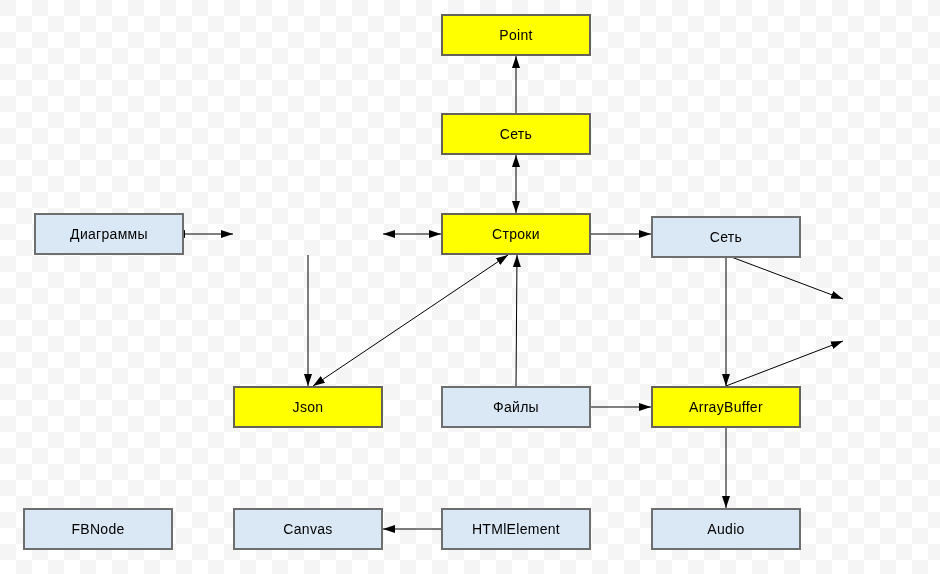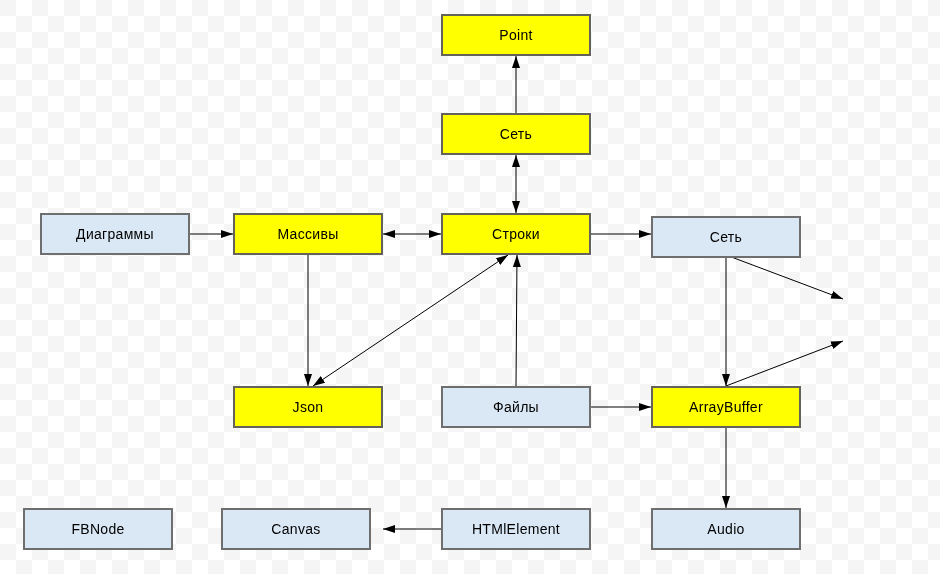--- a/index.html
+++ b/index.html
@@ -50,25 +50,24 @@
       <line x1="726" y1="255" x2="843" y2="299" stroke="#000000" stroke-width="1" marker-end="url(#ah)"></line>
       <line x1="726" y1="255" x2="726" y2="386" stroke="#000000" stroke-width="1" marker-end="url(#ah)"></line>
       <line x1="726" y1="386" x2="843" y2="341" stroke="#000000" stroke-width="1" marker-end="url(#ah)"></line>
       <line x1="591" y1="407" x2="651" y2="407" stroke="#000000" stroke-width="1" marker-end="url(#ah)"></line>
       <line x1="726" y1="428" x2="726" y2="508" stroke="#000000" stroke-width="1" marker-end="url(#ah)"></line>
       <line x1="441" y1="529" x2="383" y2="529" stroke="#000000" stroke-width="1" marker-end="url(#ah)"></line>
     </svg>
 
   <div class="node yellow" style="left:441px;top:14px">Point</div>
   <div class="node yellow" style="left:441px;top:113px">Сеть</div>
-  <div class="node blue" style="left:40px;top:213px">Диаграммы</div>
-  <div class="node yellow" style="left:233px;top:213px">Массивы</div>
+  <div class="node blue" style="left:34px;top:213px">Диаграммы</div>
   <div class="node yellow" style="left:441px;top:213px">Строки</div>
   <div class="node blue" style="left:651px;top:216px">Сеть</div>
   <div class="node yellow" style="left:233px;top:386px">Json</div>
   <div class="node blue" style="left:441px;top:386px">Файлы</div>
   <div class="node yellow" style="left:651px;top:386px">ArrayBuffer</div>
   <div class="node blue" style="left:23px;top:508px">FBNode</div>
-  <div class="node blue" style="left:221px;top:508px">Canvas</div>
+  <div class="node blue" style="left:233px;top:508px">Canvas</div>
   <div class="node blue" style="left:441px;top:508px">HTMlElement</div>
   <div class="node blue" style="left:651px;top:508px">Audio</div>
 
 </div>
 
 </body></html>

